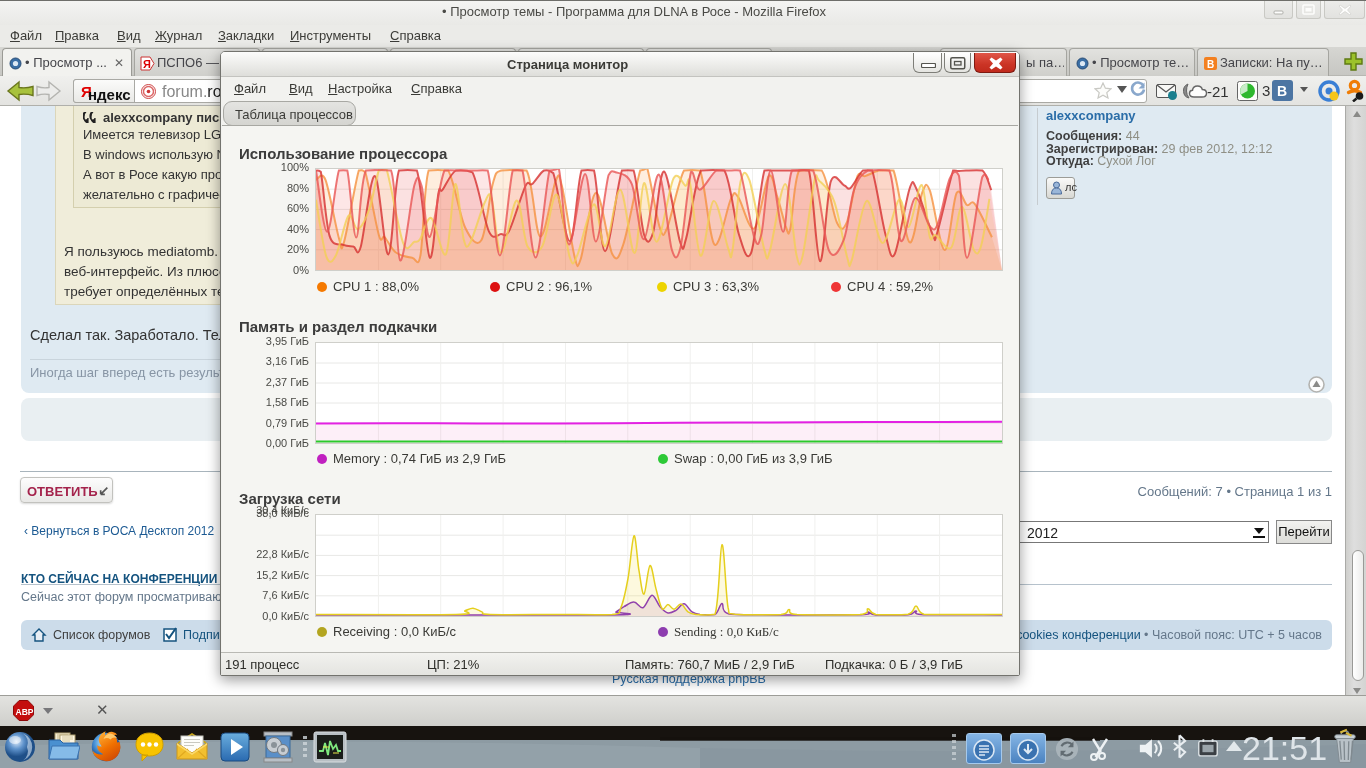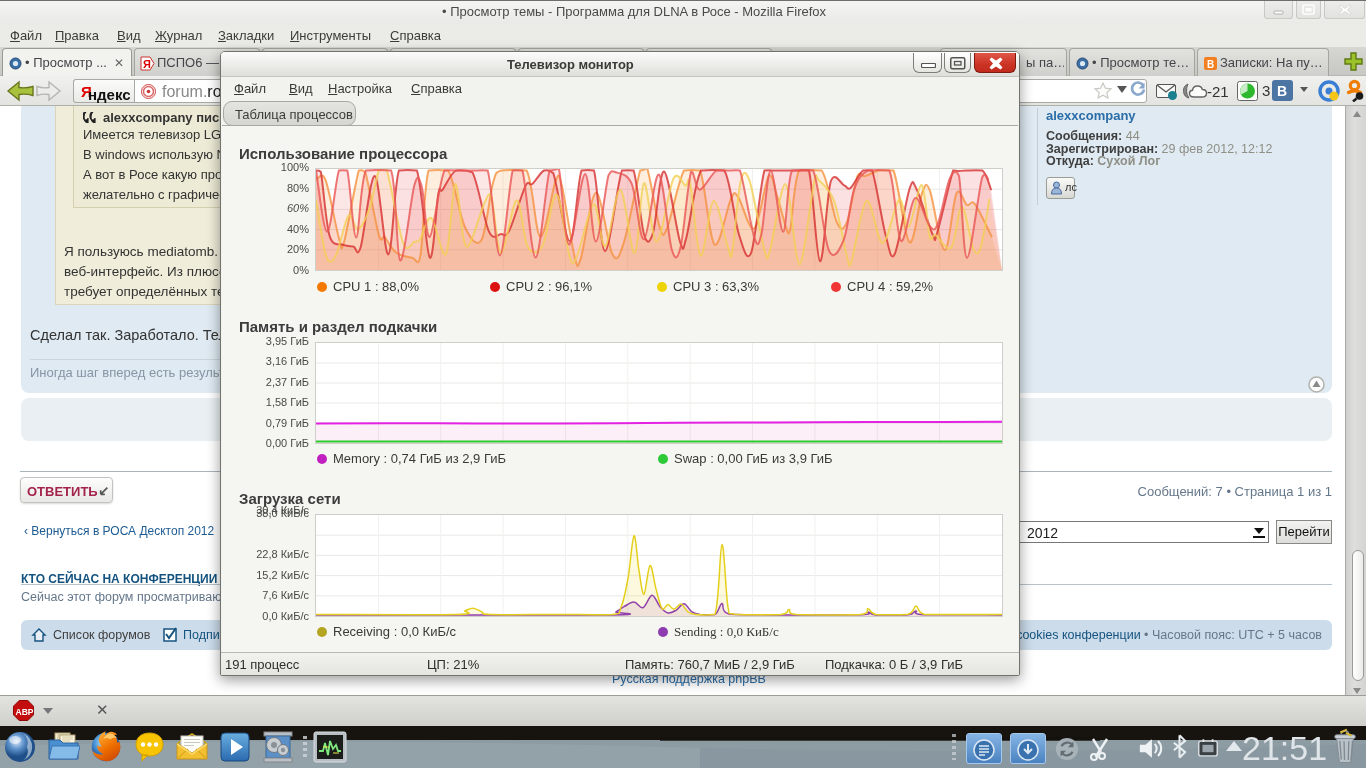--- a/index.html
+++ b/index.html
@@ -204,21 +204,21 @@
   <div class="abs" style="left:103px;top:4px;font-size:13px;font-weight:bold;color:#333;">alexxcompany писал(а):</div>
   <div class="abs" style="left:83px;top:19px;font-size:13px;color:#333;line-height:20px;">Имеется телевизор LG с поддержкой DLNA.<br>В windows использую Nero MediaHome, всё устраивает.<br>А вот в Росе какую программу использовать что бы видео с компа смотреть на телике?</div>
   <div class="abs" style="left:83px;top:81px;font-size:13px;color:#333;">желательно с графическим интерфейсом настройки</div>
   <div class="abs" style="left:64px;top:136px;font-size:13.5px;color:#333;line-height:20px;">Я пользуюсь mediatomb. Справляется на отлично. Даже настраивать почти не надо. Есть<br>веб-интерфейс. Из плюсов — транскодинг на лету. Из минусов — установка<br>требует определённых технических знаний.</div>
   <div class="abs" style="left:30px;top:221px;font-size:14.5px;color:#333;">Сделал так. Заработало. Телевизор увидел папки с видео, фото и музыкой.</div>
   <div class="abs" style="left:30px;top:253px;width:975px;height:1px;background:#c9d4dc;"></div>
   <div class="abs" style="left:30px;top:259px;font-size:13px;color:#8795a5;">Иногда шаг вперед есть результат пинка сзади.</div>
 
   <div class="abs" style="left:1037px;top:2px;width:1px;height:97px;background:#c6ccd0;"></div>
   <div class="abs" style="left:1046px;top:2px;font-size:13px;font-weight:bold;color:#2a6da8;">alexxcompany</div>
-  <div class="abs" style="left:1046px;top:24px;font-size:12.5px;color:#3f3f3f;line-height:12.5px;font-weight:bold;">Сообщения: <span style="color:#8f8f85;font-weight:normal;">44</span><br>Зарегистрирован: <span style="color:#8f8f85;font-weight:normal;">29 фев 2012, 12:12</span><br>Откуда: <span style="color:#8f8f85;font-weight:bold;">Сухой Лог</span></div>
+  <div class="abs" style="left:1046px;top:24px;font-size:12.5px;color:#3f3f3f;line-height:12.5px;font-weight:bold;">Сообщения: <span style="color:#8f8f85;font-weight:normal;">44</span><br>Зарегистрирован: <span style="color:#8f8f85;font-weight:normal;">29 фев 2012, 12:12</span><br>Откуда: <span style="color:#8f8f85;font-weight:normal;">Сухой Лог</span></div>
   <div class="abs" style="left:1046px;top:71px;width:29px;height:22px;background:linear-gradient(#fafaf9,#d8d8d3);border:1px solid #9c9c97;border-radius:3px;">
     <svg style="position:absolute;left:3px;top:3px;" width="13" height="14" viewBox="0 0 13 14">
           <circle cx="6.5" cy="4" r="3" fill="#9ab6d8" stroke="#4a6a9a"></circle>
           <path d="M1.5 13 q0-6 5-6 q5 0 5 6 Z" fill="#9ab6d8" stroke="#4a6a9a"></path>
         </svg>
     <span style="position:absolute;left:18px;top:3px;font-size:11px;color:#333;">лс</span>
   </div>
 
   <svg class="abs" style="left:1308px;top:270px;" width="17" height="17">
         <circle cx="8.5" cy="8.5" r="7.5" fill="#fdfdfd" stroke="#b3b3b0" stroke-width="1.6"></circle>
@@ -412,21 +412,21 @@
         <path d="M7 10 L10 36 H22 L25 10 Z" fill="#b9c2c8" stroke="#808a90"></path>
         <path d="M10.5 13 l1.5 20 M15 13.5 l0.5 20 M20 13.5 l-0.5 20 M24 13 l-1.5 20" stroke="#808a90" stroke-width="1.4" fill="none"></path>
         <rect x="5" y="6.5" width="22" height="4" rx="2" fill="#c9d1d6" stroke="#808a90"></rect>
         <path d="M12 6 q0-3.5 4-3.5 q4 0 4 3.5" fill="none" stroke="#808a90" stroke-width="1.5"></path>
         <path d="M11 4 l7 -3 M17 4.5 l6 3" stroke="#d8b83a" stroke-width="2.2"></path>
       </svg>
 </div>
 
 <div class="abs" id="sysmon">
   <div class="abs" id="smtitle">
-        <span class="t">Телевизор монитор</span>
+        <span class="t">Страница монитор</span>
       </div>
   <div class="abs smbtn" style="left:692px;width:29px;">
         <svg style="position:absolute;left:7px;top:10px;" width="15" height="6">
           <rect x="0.5" y="0.5" width="14" height="4" rx="1" fill="#fff" stroke="#55554f" stroke-width="1.2"></rect>
         </svg>
       </div>
   <div class="abs smbtn" style="left:723px;width:27px;">
         <svg style="position:absolute;left:5px;top:4px;" width="16" height="13">
           <rect x="0.75" y="0.75" width="14" height="11" rx="1.5" fill="none" stroke="#55554f" stroke-width="1.5"></rect>
           <rect x="4.5" y="4.5" width="6.5" height="3.5" fill="none" stroke="#55554f" stroke-width="1.3"></rect>
@@ -473,21 +473,21 @@
 <path d="M0.0,30.7C1.7,40.1 7.0,78.1 10.3,87.3C13.7,96.6 16.4,92.7 20.1,85.9C23.7,79.2 28.8,51.3 32.4,47.0C36.1,42.7 38.4,61.3 41.9,60.1C45.4,58.8 50.0,49.3 53.5,39.6C57.0,29.8 60.0,8.1 62.8,1.5C65.6,1.0 66.3,1.0 70.4,-0.2C74.5,11.8 82.5,61.7 87.1,73.9C91.8,86.1 95.5,73.4 98.3,72.8C101.1,72.2 101.3,74.1 104.1,70.1C106.9,66.2 111.0,46.6 115.4,49.1C119.7,51.6 126.0,90.8 129.9,85.1C133.9,79.5 136.2,17.6 139.2,15.1C142.1,12.6 145.2,60.6 147.7,70.3C150.2,80.0 150.7,79.7 154.3,73.5C157.8,67.3 165.3,40.3 168.9,33.0C172.4,25.7 173.0,21.4 175.7,29.9C178.4,38.4 181.0,83.5 185.1,83.8C189.3,84.1 196.2,32.6 200.6,31.6C205.0,30.5 207.3,70.0 211.6,77.6C215.9,85.1 221.6,85.5 226.4,76.9C231.3,68.2 236.1,23.6 240.6,25.5C245.2,27.3 250.3,77.7 253.7,87.9C257.1,98.1 257.1,95.4 261.1,86.7C265.1,77.9 273.1,37.0 277.8,35.4C282.5,33.8 284.8,79.6 289.3,77.2C293.7,74.8 299.4,19.7 304.3,20.8C309.2,22.0 314.6,85.3 318.6,84.1C322.6,83.0 324.4,16.0 328.0,14.1C331.7,12.2 335.8,73.5 340.7,72.7C345.6,71.9 352.8,18.5 357.6,9.2C362.4,1.0 366.7,15.7 369.5,16.7C372.2,17.6 371.7,3.2 374.2,14.9C376.7,26.6 380.7,83.9 384.6,86.7C388.5,89.5 393.1,33.1 397.7,31.9C402.3,30.7 409.0,71.1 412.2,79.4C415.3,87.8 414.3,93.2 416.4,81.9C418.5,70.7 421.8,23.7 424.7,11.9C427.5,1.0 429.5,1.0 433.5,11.4C437.4,22.9 445.0,69.1 448.4,80.8C451.8,92.5 450.4,92.5 453.9,81.6C457.4,70.6 464.9,14.3 469.3,15.1C473.8,15.8 477.7,74.1 480.5,86.1C483.4,98.1 483.6,99.4 486.6,87.1C489.5,74.9 495.5,25.3 498.2,12.7C501.0,1.0 499.7,8.3 503.1,11.6C506.4,14.8 513.5,19.4 518.2,32.3C522.9,45.1 528.4,78.9 531.3,88.8C534.2,98.7 532.4,100.0 535.6,91.7C538.8,82.2 545.4,35.0 550.6,32.0C555.8,29.1 561.3,74.2 566.7,73.9C572.1,73.7 578.8,33.1 583.2,30.4C587.5,27.7 588.9,60.2 592.7,57.8C596.4,55.4 602.2,14.4 605.7,16.0C609.2,17.7 611.4,59.3 613.7,67.6C616.0,76.0 615.9,64.3 619.5,66.2C623.1,68.0 630.8,83.4 635.2,78.6C639.6,73.9 642.2,37.4 645.9,37.7C649.6,38.0 654.4,73.5 657.5,80.2C660.7,86.8 662.3,85.9 664.9,77.5C667.6,69.1 672.0,37.7 673.4,29.8 L686,101 L0,101 Z" fill="#f5d35e" fill-opacity="0.13" stroke="none"></path>
 <path d="M0.0,1.5C1.9,11.7 7.3,62.7 11.2,62.7C15.0,62.7 19.5,11.7 22.9,1.5C26.3,1.0 28.4,1.0 31.3,1.5C34.2,12.7 37.1,68.4 40.2,68.4C43.3,68.4 44.1,12.7 49.9,1.5C55.7,1.0 69.3,1.0 75.1,1.5C80.8,16.5 80.3,89.1 84.2,91.5C88.1,93.9 94.9,28.2 98.5,15.8C102.1,3.5 103.1,8.8 105.7,17.4C108.2,26.1 110.0,70.5 113.8,67.9C117.6,65.2 123.1,12.6 128.5,1.5C133.9,1.0 141.6,1.5 146.3,1.5C151.0,1.5 152.4,1.5 156.7,1.5C160.9,1.5 167.1,1.0 171.7,1.5C176.2,15.6 179.7,86.4 183.9,86.4C188.1,86.4 192.9,15.6 196.7,1.5C200.4,1.0 202.7,1.0 206.5,1.5C210.4,16.0 215.2,88.6 219.6,88.6C224.1,88.6 229.6,16.4 233.5,1.5C237.3,1.0 239.5,1.0 242.8,-0.7C246.0,11.6 248.6,74.6 253.0,75.5C257.4,76.5 264.6,5.6 269.1,5.1C273.5,4.6 275.9,72.3 279.8,72.5C283.7,72.7 289.3,17.9 292.5,6.3C295.8,1.0 295.6,1.8 299.5,3.2C303.3,4.6 311.0,3.7 315.7,14.9C320.5,26.1 323.5,71.9 328.0,70.3C332.5,68.7 338.2,3.9 342.8,5.5C347.4,7.2 352.1,68.2 355.7,80.2C359.4,92.3 361.4,90.8 364.6,77.9C367.8,65.0 371.9,12.4 375.1,2.9C378.3,1.0 379.4,21.0 383.7,20.7C387.9,20.5 395.2,4.7 400.5,1.5C405.8,1.0 411.4,1.5 415.3,1.5C419.2,1.5 420.2,1.0 424.0,1.5C427.8,12.6 434.7,57.7 438.3,68.4C441.8,79.0 442.6,76.3 445.4,65.2C448.1,54.1 451.1,1.9 454.7,1.5C458.3,1.1 463.6,62.8 467.1,62.8C470.7,62.8 471.0,11.7 476.0,1.5C481.0,1.0 490.9,1.0 497.1,1.5C503.2,14.8 507.7,70.0 512.9,81.4C518.0,92.9 523.7,80.5 527.9,70.3C532.1,60.2 534.1,32.0 538.1,20.6C542.1,9.1 545.9,4.7 551.8,1.5C557.6,1.0 567.8,1.0 573.3,1.5C578.8,13.2 580.6,67.2 584.9,71.8C589.2,76.4 594.2,31.6 599.0,29.2C603.8,26.8 610.1,53.2 613.9,57.4C617.8,61.6 618.6,62.5 621.9,54.6C625.2,46.6 630.3,17.5 633.8,9.5C637.3,1.5 640.0,1.0 642.9,6.6C645.8,19.8 647.1,88.5 651.0,88.8C654.9,89.1 662.5,21.1 666.2,8.2C669.8,1.0 671.7,10.9 672.8,11.4 L686,101 L0,101 Z" fill="#ef4040" fill-opacity="0.13" stroke="none"></path>
 <path d="M0.0,10.8C1.6,10.8 5.7,1.2 9.5,10.9C13.3,20.7 19.9,59.1 23.0,69.4C26.1,79.7 24.8,84.0 28.1,72.7C31.4,61.4 39.3,13.1 42.8,1.5C46.3,1.0 45.9,1.0 49.3,3.1C52.6,13.9 59.7,55.3 62.9,66.2C66.2,77.0 65.9,65.3 68.6,68.1C71.4,71.0 75.0,79.8 79.6,83.2C84.2,86.6 92.1,88.2 96.2,88.7C100.4,89.3 101.7,100.0 104.4,86.6C107.2,72.0 108.0,15.7 112.6,1.5C117.3,1.0 126.1,1.0 132.2,1.5C138.2,11.0 143.5,46.6 149.0,58.2C154.6,69.9 160.7,78.6 165.3,71.3C170.0,64.0 173.6,25.9 176.9,14.3C180.2,2.6 179.6,3.6 185.2,1.5C190.8,1.0 204.0,1.0 210.6,1.5C217.1,12.5 219.4,65.7 224.2,67.5C229.1,69.3 236.0,21.0 239.5,12.4C243.1,3.8 242.5,3.5 245.7,16.1C248.9,28.6 255.4,75.4 258.6,87.7C261.8,100.0 261.3,100.0 264.8,89.7C268.4,79.0 274.7,24.5 280.0,23.8C285.2,23.0 291.8,76.8 296.4,85.3C301.0,93.8 302.9,88.6 307.5,74.7C312.2,60.7 320.3,14.2 324.2,1.5C328.1,1.0 327.8,1.0 331.1,-1.2C334.3,8.2 340.4,48.3 343.7,58.3C347.0,68.4 347.1,68.5 351.1,59.0C355.2,49.5 362.5,11.1 368.0,1.5C373.5,1.0 379.1,1.0 384.1,1.5C389.2,13.8 393.3,70.9 398.5,75.6C403.6,80.2 411.1,37.3 415.1,29.4C419.0,21.5 418.3,23.1 422.2,28.1C426.1,33.1 433.2,63.0 438.2,59.5C443.3,56.0 448.8,12.5 452.6,7.3C456.5,2.1 458.5,19.8 461.4,28.2C464.3,36.7 467.8,52.6 469.9,57.8C472.1,63.1 472.1,69.2 474.3,59.8C476.5,50.5 477.8,11.2 483.1,1.5C488.3,1.0 499.4,1.0 505.7,1.5C512.1,10.2 516.8,45.2 521.0,53.8C525.2,62.5 527.4,61.1 530.8,53.3C534.2,45.5 538.5,14.6 541.5,6.9C544.6,1.0 545.5,8.0 549.0,7.1C552.6,6.2 558.2,2.4 562.9,1.5C567.6,1.0 572.4,1.0 577.5,1.5C582.6,13.5 588.7,69.6 593.5,73.3C598.3,77.0 602.8,32.3 606.2,23.7C609.6,15.1 610.1,12.1 613.9,21.7C617.6,31.3 624.2,80.7 628.7,81.1C633.1,81.6 636.8,31.8 640.5,24.3C644.2,16.8 647.8,34.2 650.9,36.0C653.9,37.8 654.8,29.9 658.9,35.2C663.1,40.6 673.1,62.7 675.9,68.2" fill="none" stroke="#f59140" stroke-width="2" stroke-opacity="0.8"></path>
 <path d="M0.0,1.5C0.8,1.7 2.6,1.0 4.8,2.8C7.1,13.7 9.8,54.8 13.6,66.9C17.3,79.1 23.3,74.0 27.3,75.8C31.3,77.5 34.5,77.0 37.4,77.5C40.3,77.9 41.0,90.1 44.6,78.3C48.2,66.6 54.2,5.8 58.8,7.0C63.4,8.1 68.3,86.3 72.3,85.4C76.4,84.5 78.2,15.5 82.9,1.5C87.7,1.0 95.7,1.0 100.9,1.5C106.0,16.0 110.3,84.8 113.8,88.7C117.4,92.6 120.2,36.2 122.3,24.9C124.4,13.6 123.5,24.9 126.4,21.0C129.3,17.1 134.7,4.4 139.8,1.5C144.8,1.0 151.0,1.0 156.5,3.4C162.0,13.6 168.2,52.1 172.9,62.4C177.7,72.7 181.6,65.3 185.0,65.1C188.4,65.0 189.3,69.5 193.3,61.5C197.4,53.5 205.6,24.9 209.4,17.1C213.2,9.4 213.0,17.7 216.1,15.1C219.2,12.5 224.5,3.3 228.0,1.5C231.6,1.0 233.0,1.0 237.3,4.1C241.6,15.9 249.2,72.7 253.9,72.2C258.5,71.8 261.4,13.3 265.5,1.5C269.5,1.0 274.0,1.0 278.0,1.5C281.9,15.0 284.4,82.2 289.1,82.2C293.7,82.2 301.1,15.0 305.9,1.5C310.6,1.0 313.9,1.0 317.6,1.5C321.3,12.2 324.9,55.6 328.2,66.0C331.4,76.3 333.8,74.0 337.1,63.5C340.4,52.9 343.6,1.0 348.1,2.5C352.6,4.1 360.4,61.8 364.1,72.9C367.8,84.0 366.7,81.0 370.2,69.1C373.7,57.2 378.6,12.8 385.0,1.5C391.3,1.0 402.1,1.0 408.4,1.5C414.7,12.1 418.4,51.3 422.8,65.0C427.3,78.8 430.8,94.4 435.1,83.8C439.4,73.2 444.3,15.2 448.4,1.5C452.4,1.0 455.9,1.5 459.3,1.5C462.8,1.5 465.9,1.5 469.1,1.5C472.3,1.5 474.6,1.5 478.6,1.5C482.5,1.5 488.6,1.0 492.9,1.5C497.1,16.6 500.3,90.4 504.0,92.2C507.7,94.0 510.8,25.0 514.8,12.3C518.9,1.0 525.0,15.4 528.3,16.5C531.5,17.6 531.4,21.5 534.5,19.0C537.6,16.5 543.3,4.4 546.9,1.5C550.5,1.0 552.4,1.0 556.2,1.5C559.9,12.2 565.8,51.6 569.5,65.5C573.3,79.5 574.7,92.8 578.6,85.2C582.6,77.7 589.8,30.9 593.5,20.0C597.1,9.2 596.7,12.6 600.6,20.2C604.5,27.8 613.2,58.4 616.7,65.5C620.1,72.7 617.9,74.0 621.3,63.3C624.7,52.6 633.7,11.7 637.1,1.5C640.5,1.0 639.6,2.1 641.8,2.1C644.0,2.1 645.9,1.6 650.0,1.5C654.2,1.4 662.3,1.0 666.5,1.5C670.8,4.8 673.8,17.9 675.3,21.2" fill="none" stroke="#d63030" stroke-width="2" stroke-opacity="0.8"></path>
 <path d="M0.0,30.7C1.7,40.1 7.0,78.1 10.3,87.3C13.7,96.6 16.4,92.7 20.1,85.9C23.7,79.2 28.8,51.3 32.4,47.0C36.1,42.7 38.4,61.3 41.9,60.1C45.4,58.8 50.0,49.3 53.5,39.6C57.0,29.8 60.0,8.1 62.8,1.5C65.6,1.0 66.3,1.0 70.4,-0.2C74.5,11.8 82.5,61.7 87.1,73.9C91.8,86.1 95.5,73.4 98.3,72.8C101.1,72.2 101.3,74.1 104.1,70.1C106.9,66.2 111.0,46.6 115.4,49.1C119.7,51.6 126.0,90.8 129.9,85.1C133.9,79.5 136.2,17.6 139.2,15.1C142.1,12.6 145.2,60.6 147.7,70.3C150.2,80.0 150.7,79.7 154.3,73.5C157.8,67.3 165.3,40.3 168.9,33.0C172.4,25.7 173.0,21.4 175.7,29.9C178.4,38.4 181.0,83.5 185.1,83.8C189.3,84.1 196.2,32.6 200.6,31.6C205.0,30.5 207.3,70.0 211.6,77.6C215.9,85.1 221.6,85.5 226.4,76.9C231.3,68.2 236.1,23.6 240.6,25.5C245.2,27.3 250.3,77.7 253.7,87.9C257.1,98.1 257.1,95.4 261.1,86.7C265.1,77.9 273.1,37.0 277.8,35.4C282.5,33.8 284.8,79.6 289.3,77.2C293.7,74.8 299.4,19.7 304.3,20.8C309.2,22.0 314.6,85.3 318.6,84.1C322.6,83.0 324.4,16.0 328.0,14.1C331.7,12.2 335.8,73.5 340.7,72.7C345.6,71.9 352.8,18.5 357.6,9.2C362.4,1.0 366.7,15.7 369.5,16.7C372.2,17.6 371.7,3.2 374.2,14.9C376.7,26.6 380.7,83.9 384.6,86.7C388.5,89.5 393.1,33.1 397.7,31.9C402.3,30.7 409.0,71.1 412.2,79.4C415.3,87.8 414.3,93.2 416.4,81.9C418.5,70.7 421.8,23.7 424.7,11.9C427.5,1.0 429.5,1.0 433.5,11.4C437.4,22.9 445.0,69.1 448.4,80.8C451.8,92.5 450.4,92.5 453.9,81.6C457.4,70.6 464.9,14.3 469.3,15.1C473.8,15.8 477.7,74.1 480.5,86.1C483.4,98.1 483.6,99.4 486.6,87.1C489.5,74.9 495.5,25.3 498.2,12.7C501.0,1.0 499.7,8.3 503.1,11.6C506.4,14.8 513.5,19.4 518.2,32.3C522.9,45.1 528.4,78.9 531.3,88.8C534.2,98.7 532.4,100.0 535.6,91.7C538.8,82.2 545.4,35.0 550.6,32.0C555.8,29.1 561.3,74.2 566.7,73.9C572.1,73.7 578.8,33.1 583.2,30.4C587.5,27.7 588.9,60.2 592.7,57.8C596.4,55.4 602.2,14.4 605.7,16.0C609.2,17.7 611.4,59.3 613.7,67.6C616.0,76.0 615.9,64.3 619.5,66.2C623.1,68.0 630.8,83.4 635.2,78.6C639.6,73.9 642.2,37.4 645.9,37.7C649.6,38.0 654.4,73.5 657.5,80.2C660.7,86.8 662.3,85.9 664.9,77.5C667.6,69.1 672.0,37.7 673.4,29.8" fill="none" stroke="#f2cf55" stroke-width="2" stroke-opacity="0.8"></path>
 <path d="M0.0,1.5C1.9,11.7 7.3,62.7 11.2,62.7C15.0,62.7 19.5,11.7 22.9,1.5C26.3,1.0 28.4,1.0 31.3,1.5C34.2,12.7 37.1,68.4 40.2,68.4C43.3,68.4 44.1,12.7 49.9,1.5C55.7,1.0 69.3,1.0 75.1,1.5C80.8,16.5 80.3,89.1 84.2,91.5C88.1,93.9 94.9,28.2 98.5,15.8C102.1,3.5 103.1,8.8 105.7,17.4C108.2,26.1 110.0,70.5 113.8,67.9C117.6,65.2 123.1,12.6 128.5,1.5C133.9,1.0 141.6,1.5 146.3,1.5C151.0,1.5 152.4,1.5 156.7,1.5C160.9,1.5 167.1,1.0 171.7,1.5C176.2,15.6 179.7,86.4 183.9,86.4C188.1,86.4 192.9,15.6 196.7,1.5C200.4,1.0 202.7,1.0 206.5,1.5C210.4,16.0 215.2,88.6 219.6,88.6C224.1,88.6 229.6,16.4 233.5,1.5C237.3,1.0 239.5,1.0 242.8,-0.7C246.0,11.6 248.6,74.6 253.0,75.5C257.4,76.5 264.6,5.6 269.1,5.1C273.5,4.6 275.9,72.3 279.8,72.5C283.7,72.7 289.3,17.9 292.5,6.3C295.8,1.0 295.6,1.8 299.5,3.2C303.3,4.6 311.0,3.7 315.7,14.9C320.5,26.1 323.5,71.9 328.0,70.3C332.5,68.7 338.2,3.9 342.8,5.5C347.4,7.2 352.1,68.2 355.7,80.2C359.4,92.3 361.4,90.8 364.6,77.9C367.8,65.0 371.9,12.4 375.1,2.9C378.3,1.0 379.4,21.0 383.7,20.7C387.9,20.5 395.2,4.7 400.5,1.5C405.8,1.0 411.4,1.5 415.3,1.5C419.2,1.5 420.2,1.0 424.0,1.5C427.8,12.6 434.7,57.7 438.3,68.4C441.8,79.0 442.6,76.3 445.4,65.2C448.1,54.1 451.1,1.9 454.7,1.5C458.3,1.1 463.6,62.8 467.1,62.8C470.7,62.8 471.0,11.7 476.0,1.5C481.0,1.0 490.9,1.0 497.1,1.5C503.2,14.8 507.7,70.0 512.9,81.4C518.0,92.9 523.7,80.5 527.9,70.3C532.1,60.2 534.1,32.0 538.1,20.6C542.1,9.1 545.9,4.7 551.8,1.5C557.6,1.0 567.8,1.0 573.3,1.5C578.8,13.2 580.6,67.2 584.9,71.8C589.2,76.4 594.2,31.6 599.0,29.2C603.8,26.8 610.1,53.2 613.9,57.4C617.8,61.6 618.6,62.5 621.9,54.6C625.2,46.6 630.3,17.5 633.8,9.5C637.3,1.5 640.0,1.0 642.9,6.6C645.8,19.8 647.1,88.5 651.0,88.8C654.9,89.1 662.5,21.1 666.2,8.2C669.8,1.0 671.7,10.9 672.8,11.4" fill="none" stroke="#e85555" stroke-width="2" stroke-opacity="0.8"></path>
     </svg>
   </div>
   <div class="ylab" style="left:28px;top:109px;">100%</div>
       <div class="ylab" style="left:28px;top:130px;">80%</div>
-      <div class="ylab" style="left:28px;top:150px;font-style:italic;">60%</div>
+      <div class="ylab" style="left:28px;top:150px;">60%</div>
       <div class="ylab" style="left:28px;top:171px;">40%</div>
       <div class="ylab" style="left:28px;top:191px;">20%</div>
       <div class="ylab" style="left:28px;top:212px;">0%</div>
   <div class="leg" style="left:96px;top:227px;"><span class="dot" style="background:#f57900;"></span>CPU 1 : 88,0%</div>
   <div class="leg" style="left:269px;top:227px;"><span class="dot" style="background:#dd1010;"></span>CPU 2 : 96,1%</div>
   <div class="leg" style="left:436px;top:227px;"><span class="dot" style="background:#edd400;"></span>CPU 3 : 63,3%</div>
   <div class="leg" style="left:610px;top:227px;"><span class="dot" style="background:#ef3535;"></span>CPU 4 : 59,2%</div>
 
   <div class="gtitle" style="left:18px;top:266px;">Память и раздел подкачки</div>
   <div class="gframe" style="top:290px;height:102px;">

